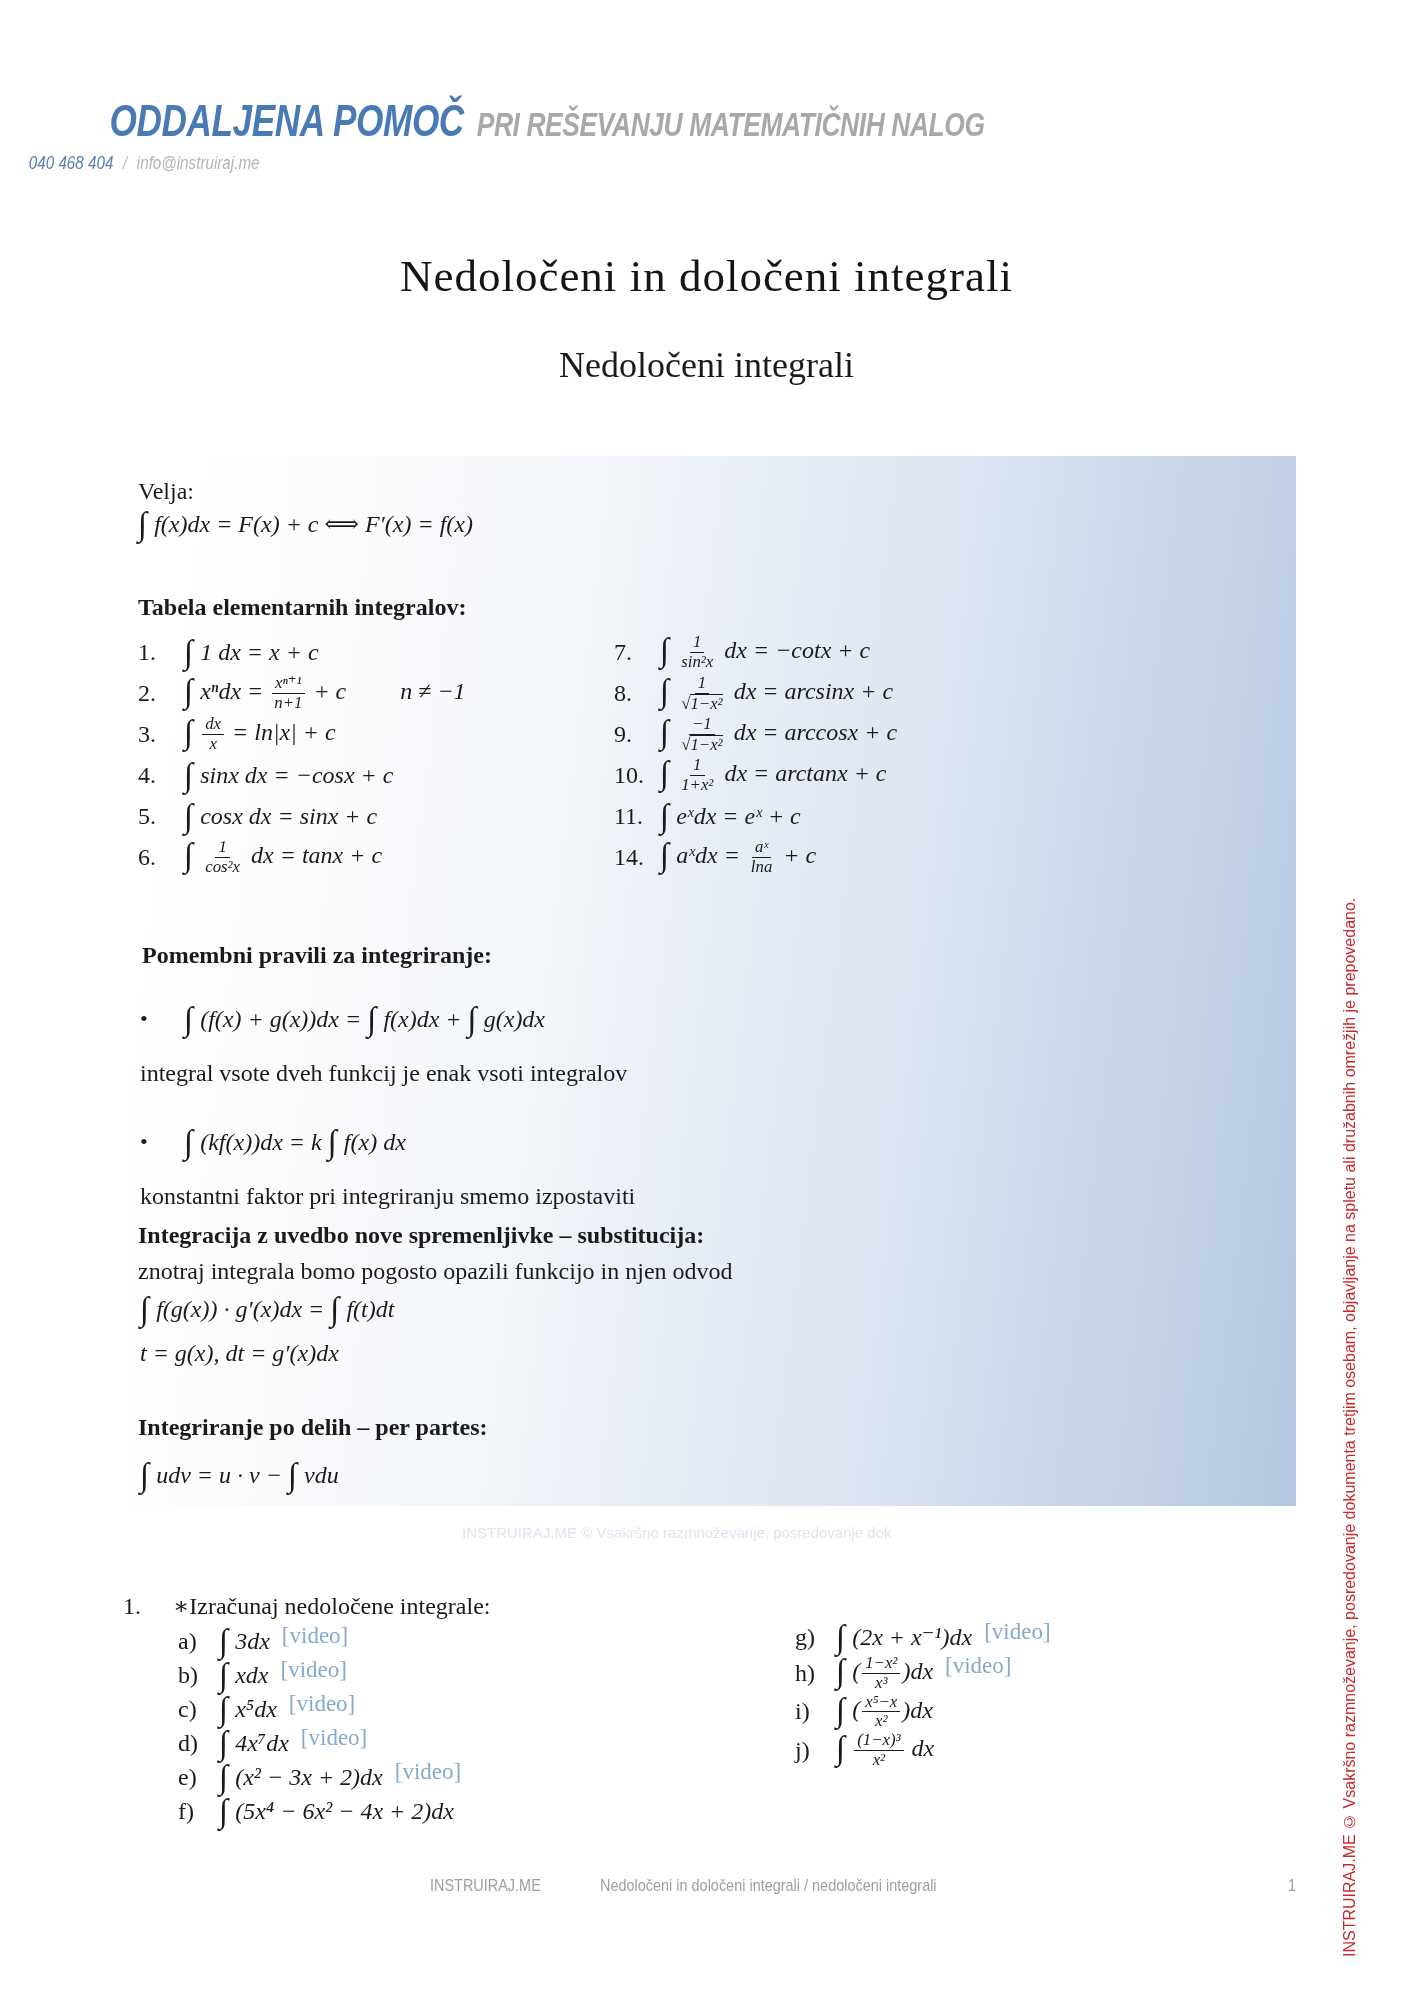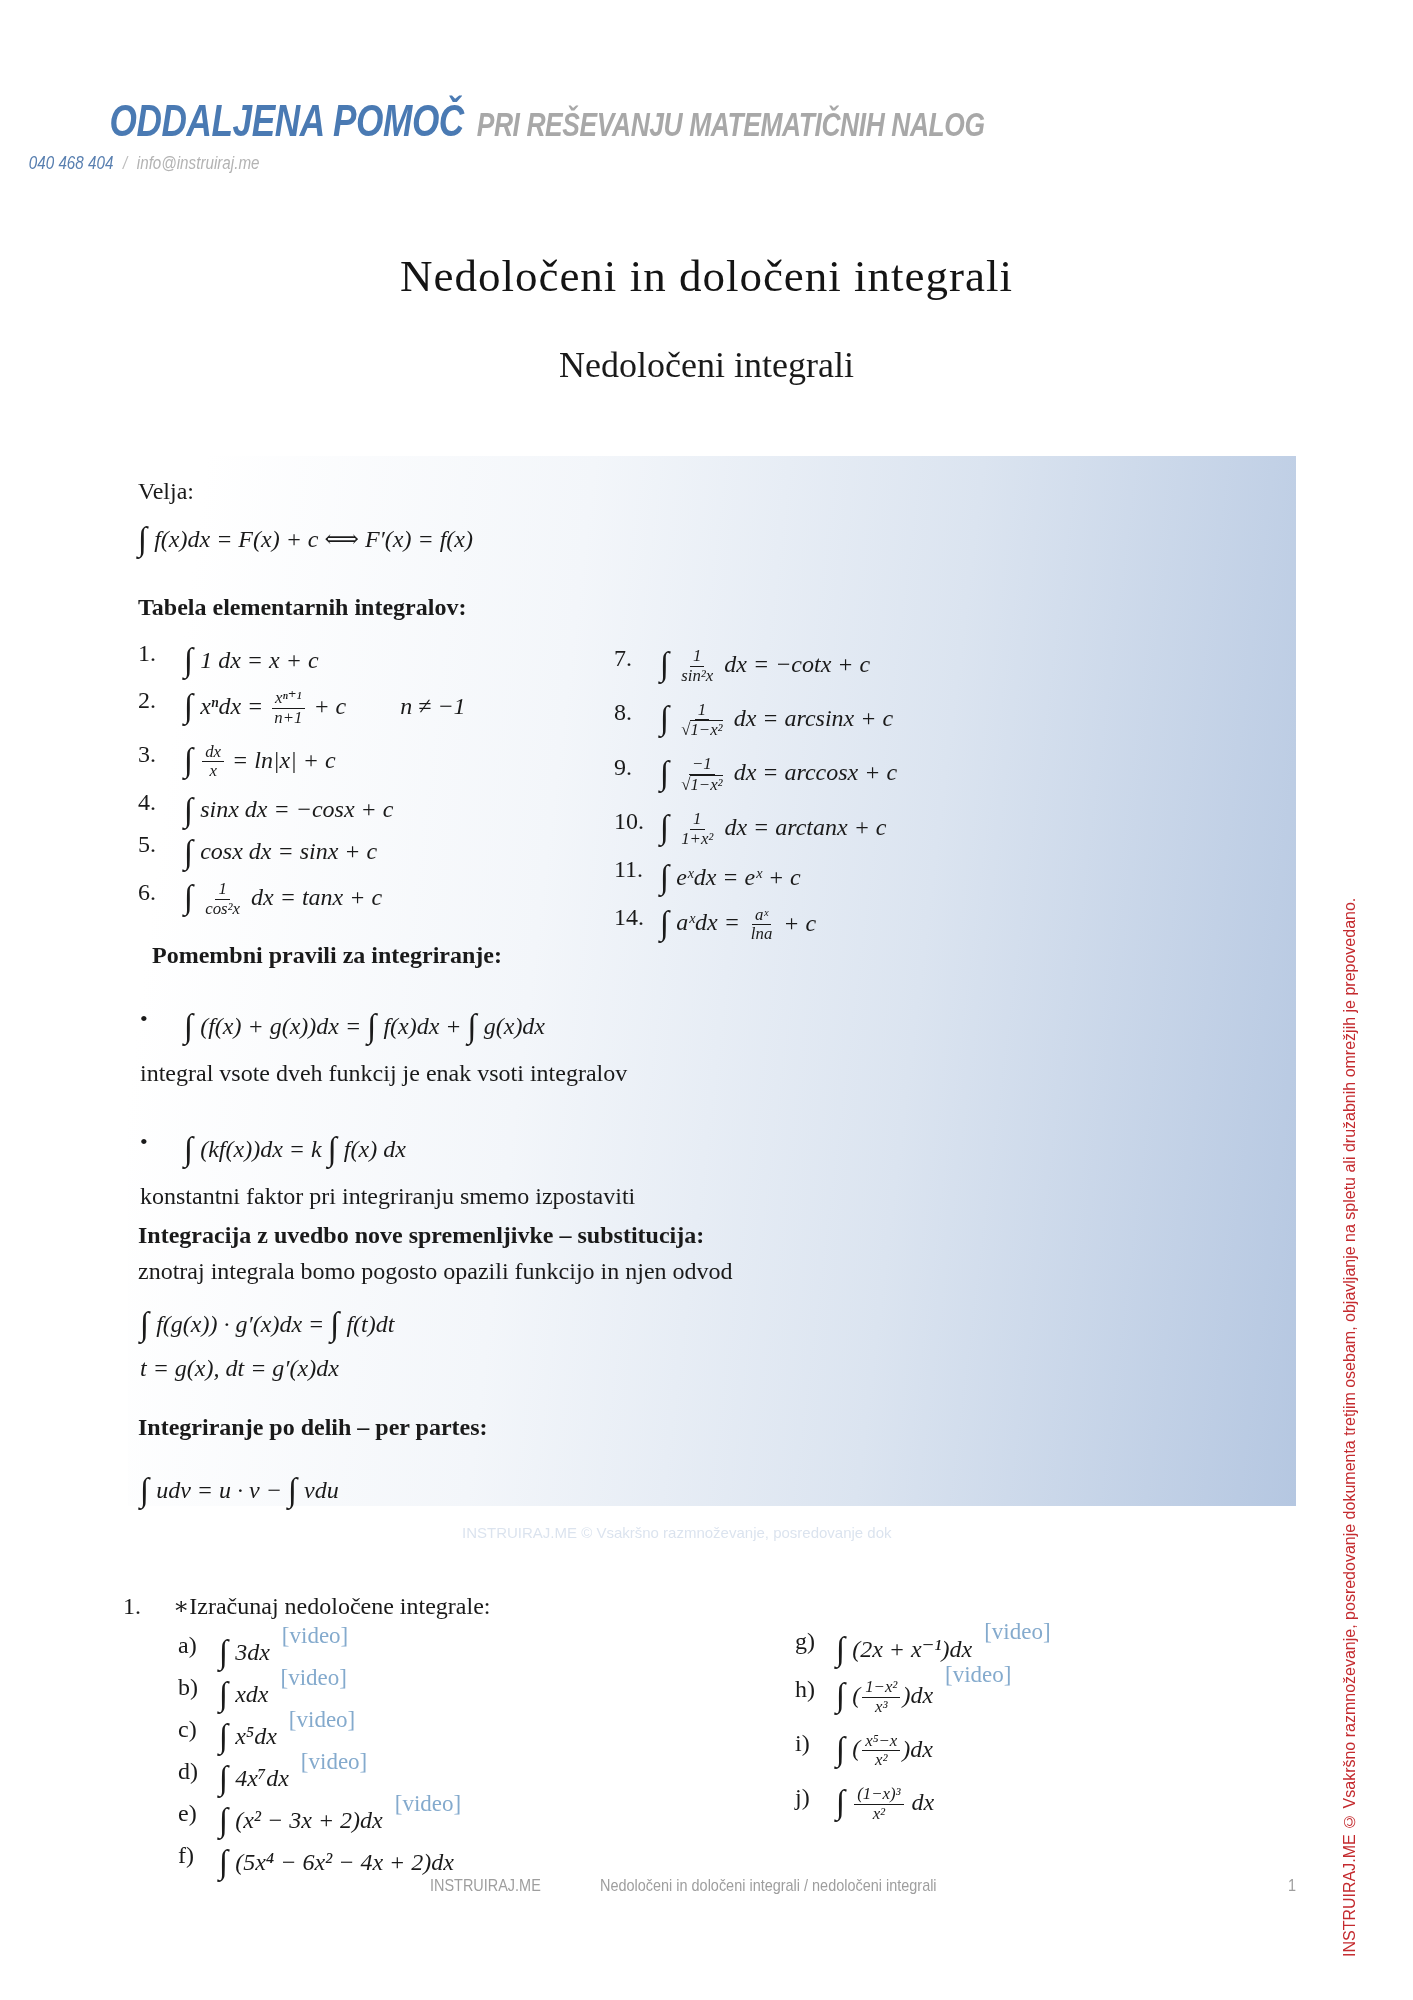--- a/index.html
+++ b/index.html
@@ -30,34 +30,34 @@
        background:linear-gradient(97deg,#ffffff 6%,#f3f6fa 36%,#dbe4f0 66%,var(--box_blue) 100%);}
   .abs{position:absolute;}
   .bhead{font-weight:bold;}
   .b-velja{top:22px;left:10px;}
   .b-velja-f{top:54px;left:10px;}
   .b-thead{top:138px;left:10px;}
   .b-tleft{top:176px;left:10px;width:472px;display:flex;flex-direction:column;}
   .b-tright{top:176px;left:486px;width:600px;display:flex;flex-direction:column;}
   .irow{display:flex;align-items:center;min-height:41px;}
   .inum{width:46px;flex:none;}
-  .b-rhead{top:486px;left:24px;font-family:Liberation Serif, serif;}
+  .b-rhead{top:486px;left:14px;font-family:Liberation Serif, serif;}
   .b-rules{top:534px;left:12px;width:1000px;}
   .rrow{display:flex;align-items:center;min-height:58px;}
   .bullet{width:44px;flex:none;font-size:22px;}
   .rnote{margin:12px 0 26px 0;}
   .b-shead{top:766px;left:10px;}
   .b-snote{top:802px;left:10px;}
   .b-sf1{top:840px;left:12px;}
   .b-sf2{top:884px;left:12px;}
   .b-pphead{top:958px;left:10px;}
   .b-ppf{top:1006px;left:12px;}
 
   
-  .math{font-style:italic;margin-top:15px;}
+  .math{font-style:italic;}
   .int{font-size:1.4em;line-height:0;vertical-align:-0.1em;padding-right:1px;}
   .frac{display:inline-flex;flex-direction:column;align-items:center;vertical-align:middle;
         font-size:0.7em;line-height:1.12;margin:0 2px;text-align:center;}
   .frac .num{border-bottom:1.4px solid currentColor;padding:0 3px;}
   .frac .den{padding:0 3px;}
   .rad{display:inline-block;border-top:1px solid currentColor;line-height:1;padding-top:1px;}
   .gap{margin-left:54px;}
 
   
   .watermark{position:absolute;left:462px;top:1524px;width:430px;height:22px;font-size:15px;

